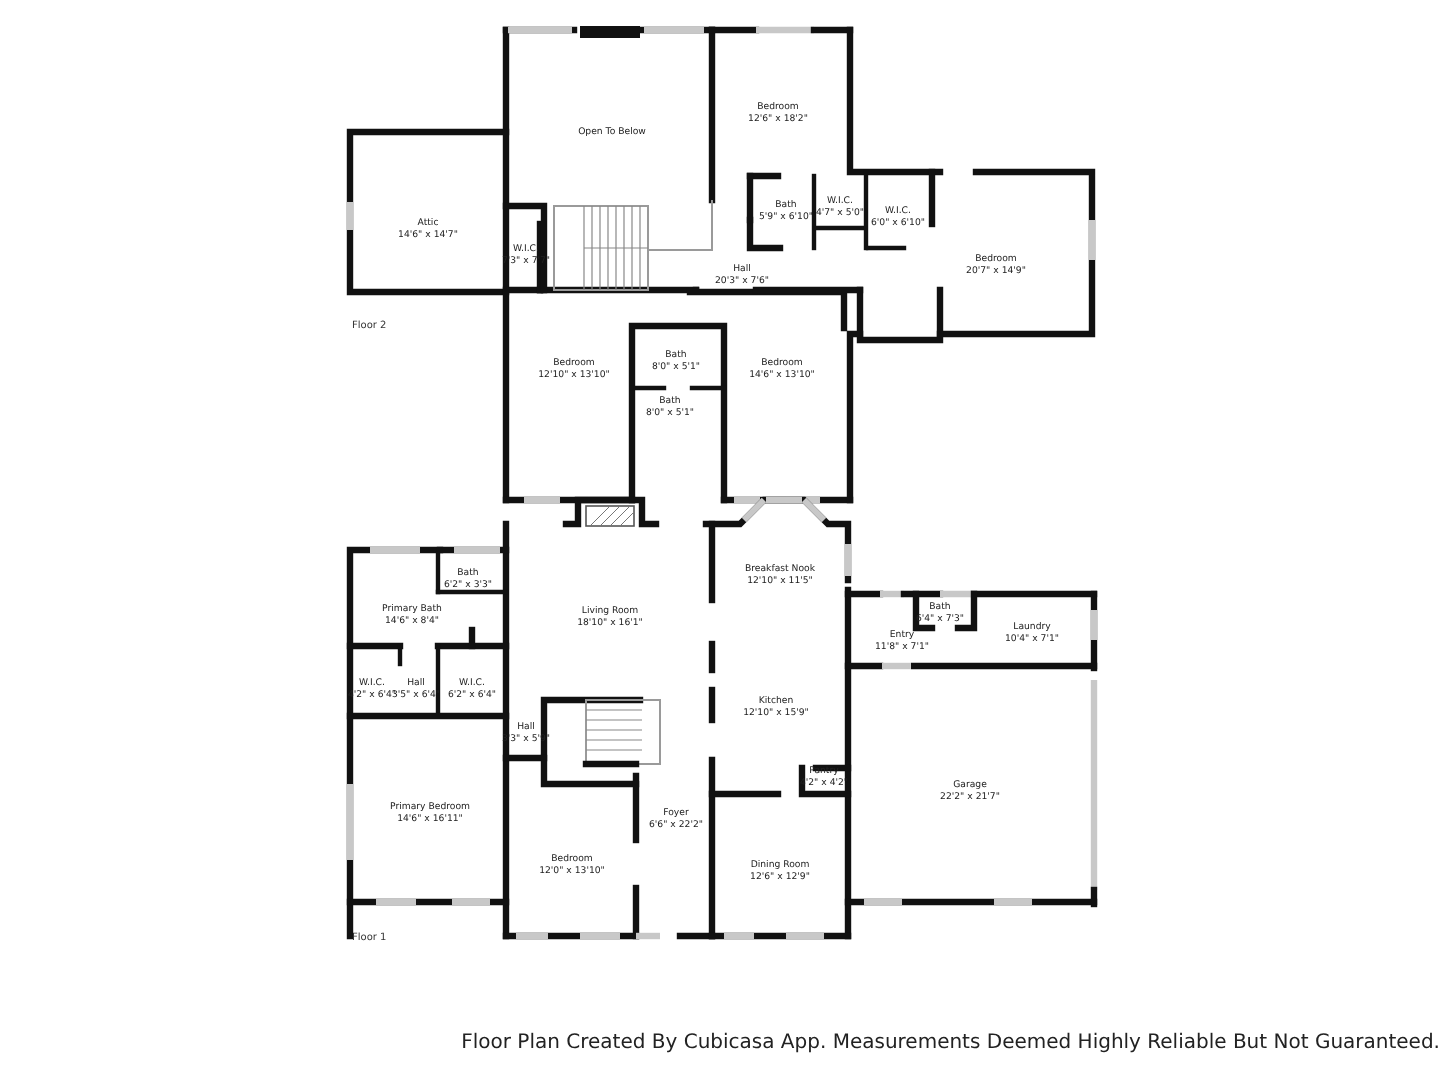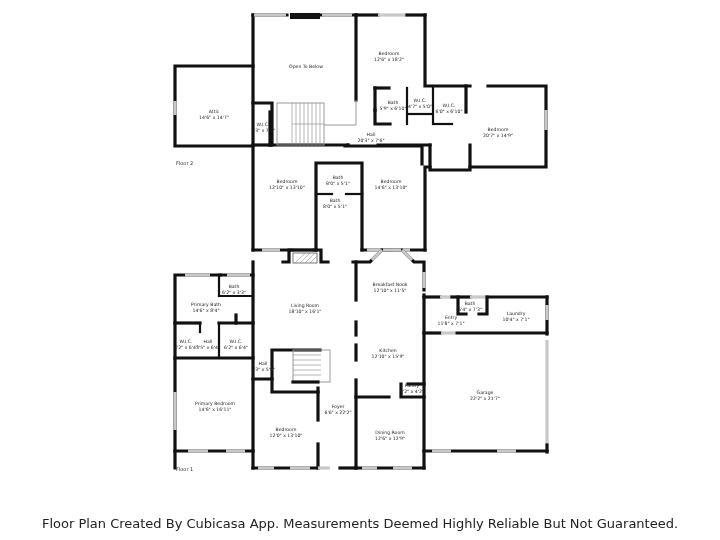--- a/index.html
+++ b/index.html
@@ -4,21 +4,21 @@
 <style>
   html, body { margin:0; padding:0; background:#ffffff; }
   body { width:720px; height:540px; position:relative; overflow:hidden; font-family:"DejaVu Sans", sans-serif; }
   svg { position:absolute; left:0; top:0; }
   .w { stroke:#111; stroke-width:3.2; fill:none; stroke-linecap:square; }
   .wt { stroke:#111; stroke-width:2.2; fill:none; stroke-linecap:square; }
   .win { stroke:#c8c8c8; stroke-width:3.2; fill:none; }
   .rail { stroke:#9a9a9a; stroke-width:1; fill:none; }
   .lbl { position:absolute; transform:translate(-50%,-50%); text-align:center; font-size:4.6px; line-height:5.6px; color:#222; white-space:nowrap; }
   .floorlbl { position:absolute; font-size:5px; color:#333; }
-  .footer { position:absolute; left:0; width:720px; top:516px; text-align:center; font-size:13px; color:#222; }
+  .footer { position:absolute; left:0; width:720px; top:516px; text-align:right; font-size:10px; color:#222; }
 </style>
 </head>
 <body>
 
 <svg width="720" height="540" viewBox="0 0 720 540">
 
   <g>
 
     <polyline class="w" points="253,66 175,66 175,146 253,146"></polyline>
     <line class="win" x1="175" y1="101" x2="175" y2="115"></line>

